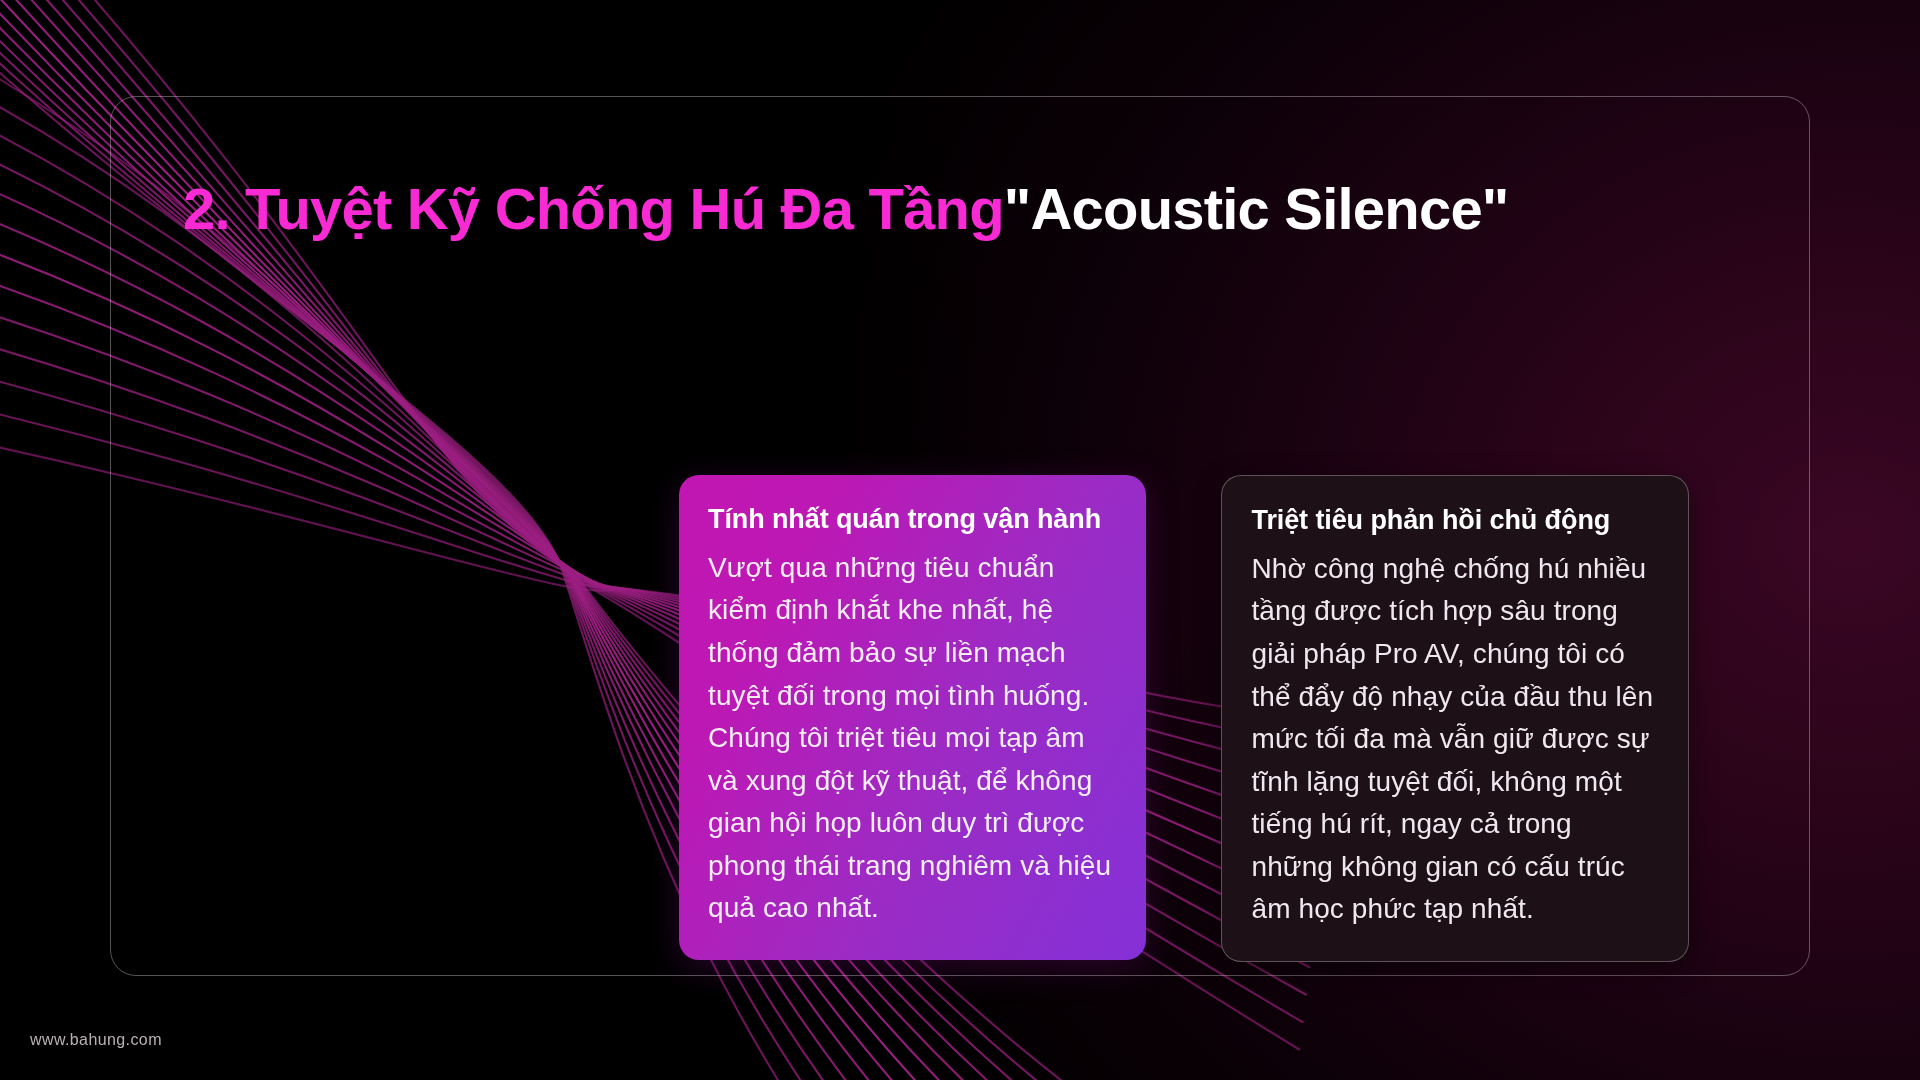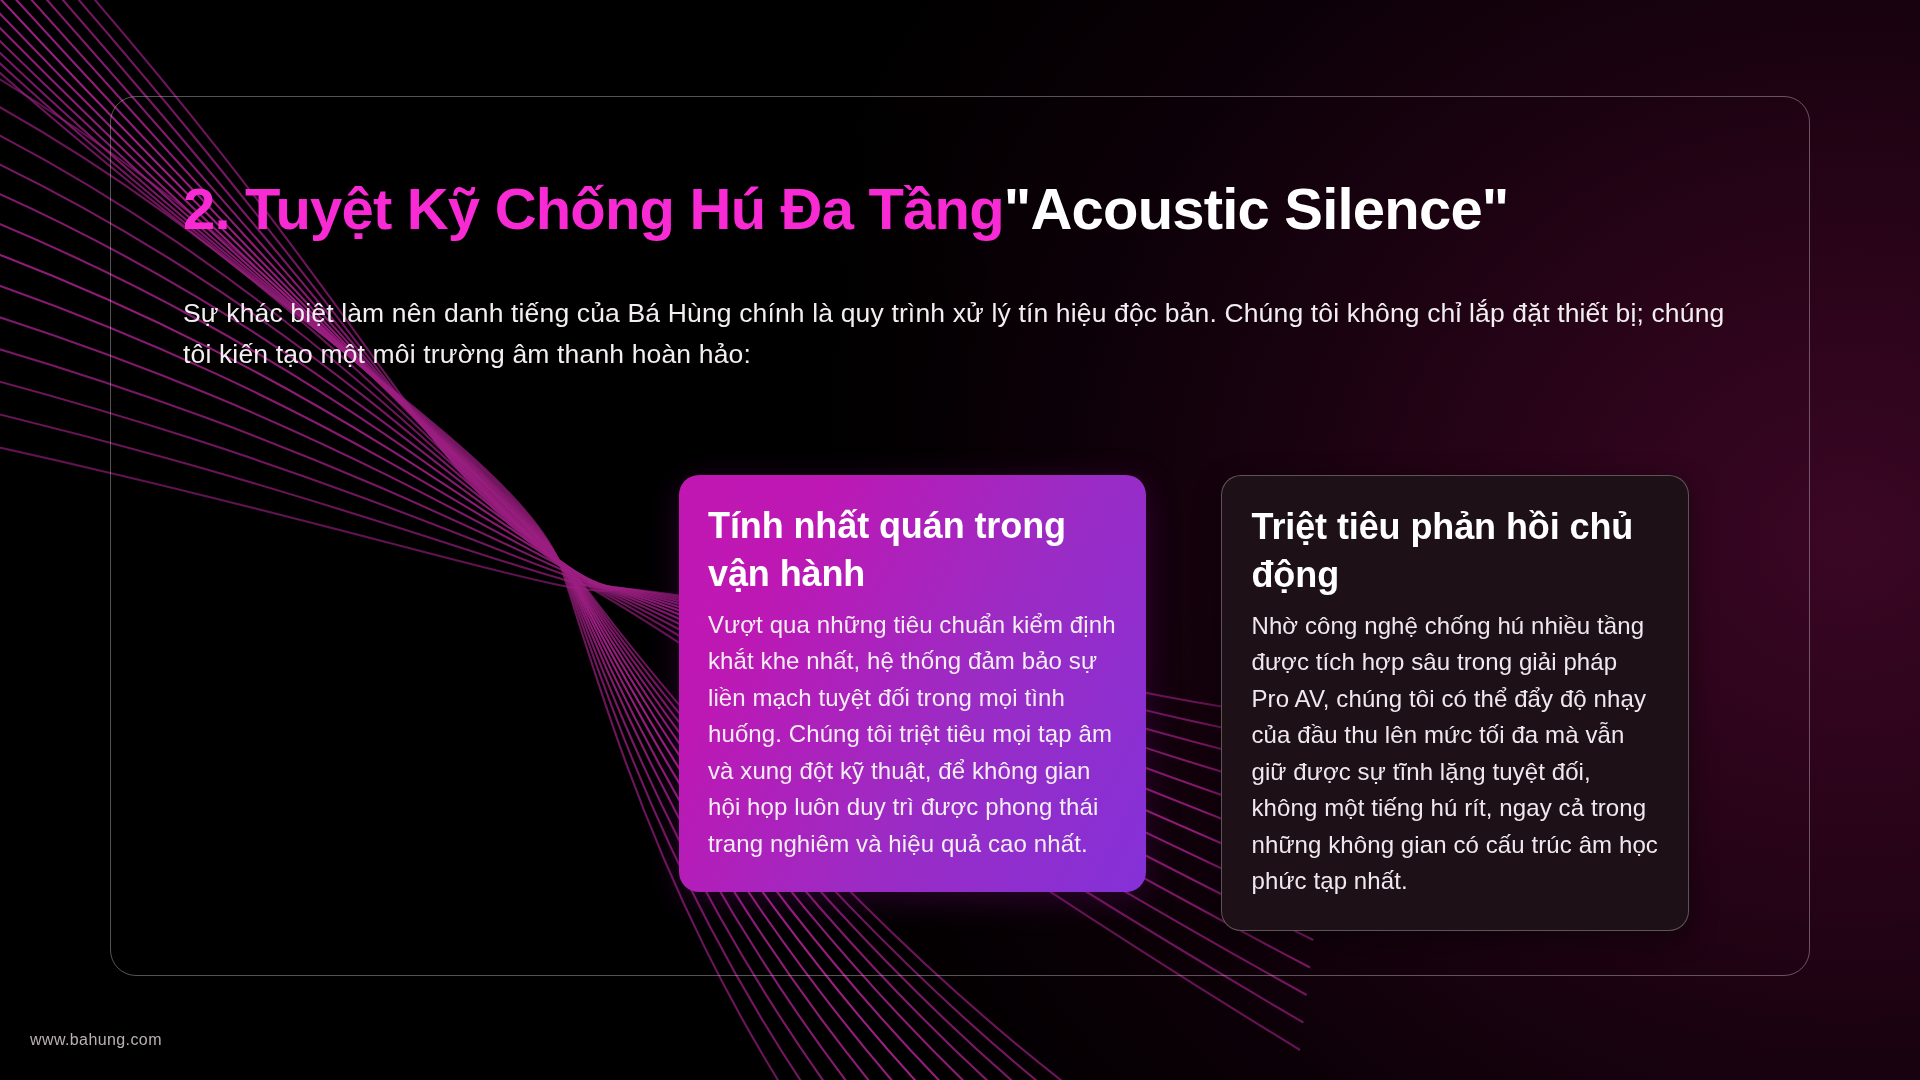--- a/index.html
+++ b/index.html
@@ -96,29 +96,29 @@
     box-shadow:0 8px 34px rgba(150,20,160,0.26);
   }
   .card-b {
     background:#1d1117;
     border:1.4px solid rgba(196,180,190,0.40);
     box-shadow:0 8px 28px rgba(0,0,0,0.45);
     margin-left:12px;
   }
 
   .card-title {
-    font-size:36px;
+    font-size:27px;
     font-weight:700;
     color:#ffffff;
     line-height:1.33;
     letter-spacing:-0.1px;
     margin-bottom:9px;
   }
   .card-body {
-    font-size:24px;
+    font-size:28px;
     font-weight:400;
     color:#f4eef3;
     line-height:1.52;
     letter-spacing:0.1px;
   }
   .card-b .card-body { color:#efe8ee; }
 
   .footer-url {
     position:absolute;
     left:30px; top:1031px;
@@ -168,21 +168,20 @@
   </svg>
 
   <div class="frame"></div>
 
   <div class="content">
 
     <h1 class="title">
       <span class="pink">2. Tuyệt Kỹ Chống Hú Đa Tầng</span><span class="white">"Acoustic Silence"</span>
     </h1>
 
-    <p class="lead">Sự khác biệt làm nên danh tiếng của Bá Hùng chính là quy trình xử lý tín hiệu độc bản. Chúng tôi không chỉ lắp đặt thiết bị; chúng tôi kiến tạo một môi trường âm thanh hoàn hảo:</p>
 
     <div class="cards">
 
       <div class="card card-a">
         <div class="card-title">Tính nhất quán trong vận hành</div>
         <div class="card-body">Vượt qua những tiêu chuẩn kiểm định khắt khe nhất, hệ thống đảm bảo sự liền mạch tuyệt đối trong mọi tình huống. Chúng tôi triệt tiêu mọi tạp âm và xung đột kỹ thuật, để không gian hội họp luôn duy trì được phong thái trang nghiêm và hiệu quả cao nhất.</div>
       </div>
 
       <div class="card card-b">
         <div class="card-title">Triệt tiêu phản hồi chủ động</div>

